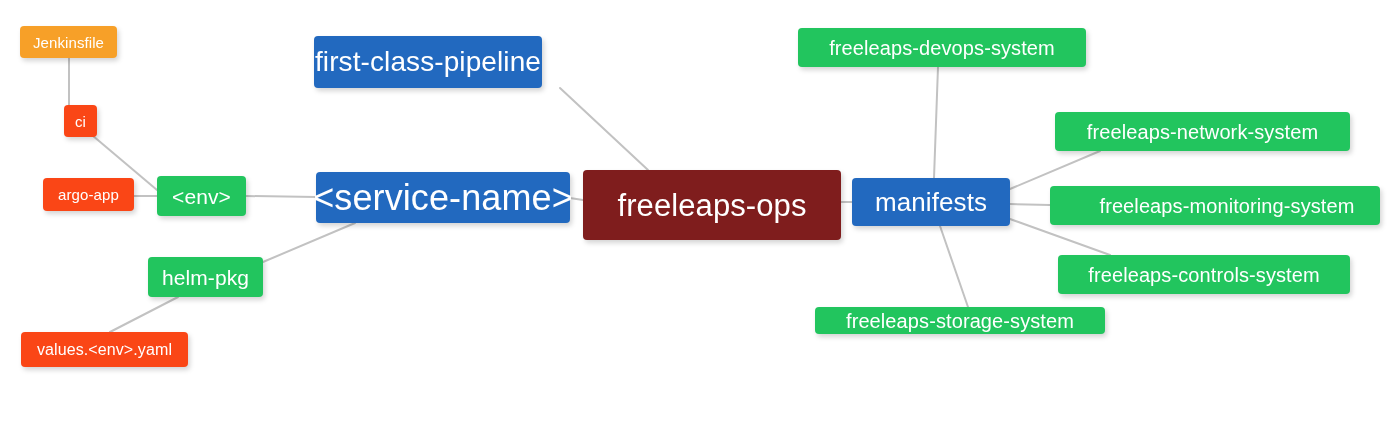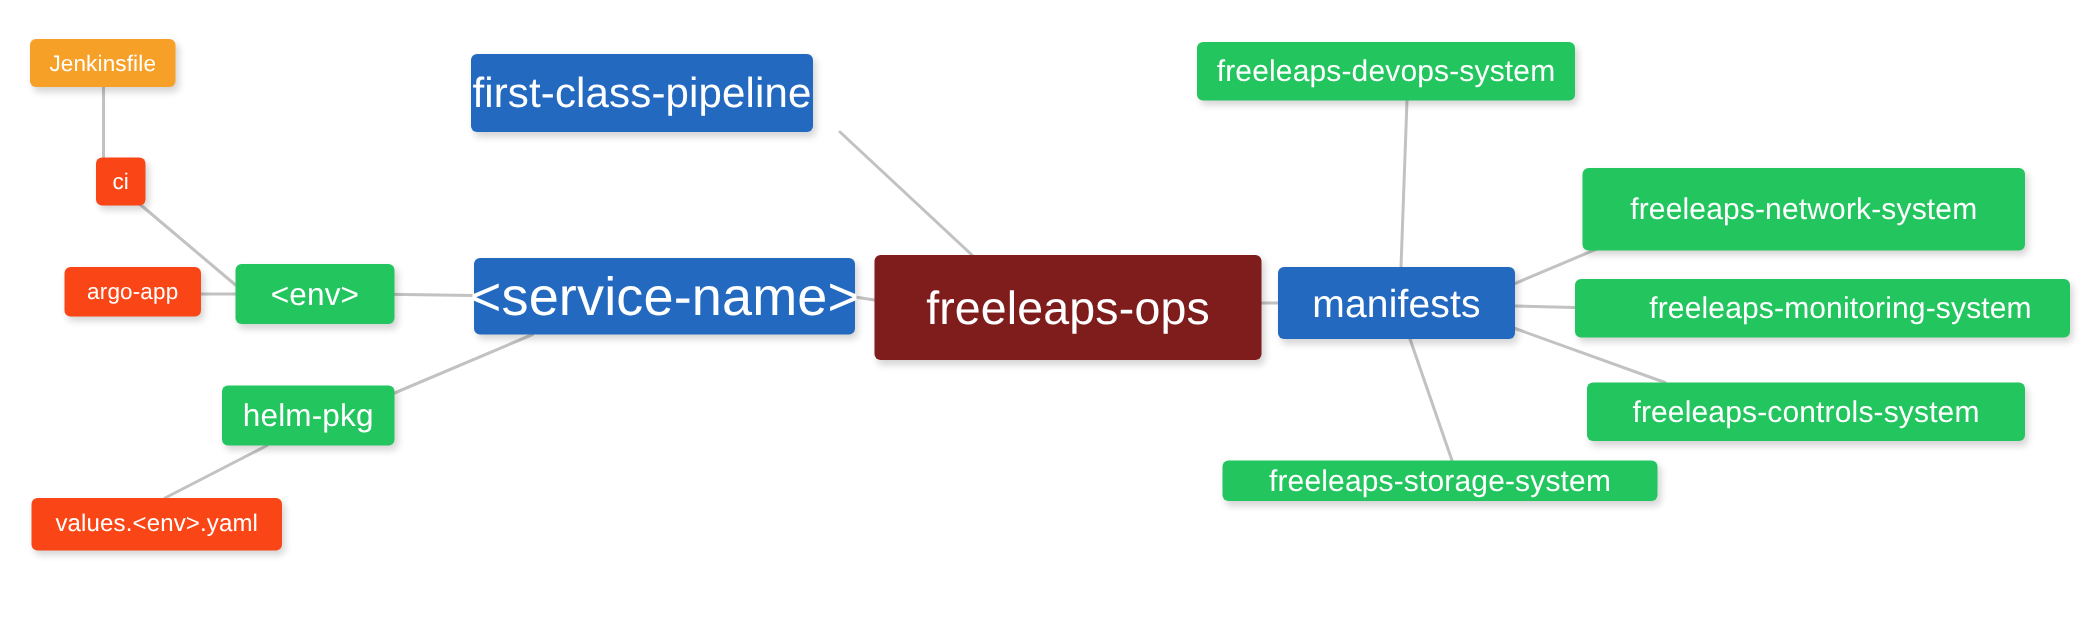--- a/index.html
+++ b/index.html
@@ -55,45 +55,45 @@
   <div id="node-layer">
       <div class="node n-orange" style="left: 20px; top: 26px; width: 97px; height: 32px; font-size: 15px;">
         <span>Jenkinsfile</span>
       </div>
       <div class="node n-red" style="left: 53px; top: 105px; width: 33px; height: 32px; font-size: 15px;">
         <span>ci</span>
       </div>
       <div class="node n-red" style="left: 32px; top: 178px; width: 91px; height: 33px; font-size: 15px;">
         <span>argo-app</span>
       </div>
-      <div class="node n-green" style="left: 157px; top: 176px; width: 106px; height: 40px; font-size: 21px;">
+      <div class="node n-green" style="left: 157px; top: 176px; width: 89px; height: 40px; font-size: 21px;">
         <span>&lt;env&gt;</span>
       </div>
       <div class="node n-green" style="left: 148px; top: 257px; width: 115px; height: 40px; font-size: 21px;">
         <span>helm-pkg</span>
       </div>
       <div class="node n-red" style="left: 10px; top: 332px; width: 167px; height: 35px; font-size: 16px;">
         <span>values.&lt;env&gt;.yaml</span>
       </div>
       <div class="node n-blue" style="left: 314px; top: 36px; width: 228px; height: 52px; font-size: 28px;">
         <span>first-class-pipeline</span>
       </div>
       <div class="node n-blue" style="left: 316px; top: 172px; width: 254px; height: 51px; font-size: 36px;">
         <span>&lt;service-name&gt;</span>
       </div>
       <div class="node n-dark" style="left: 583px; top: 170px; width: 258px; height: 70px; font-size: 31px;">
         <span>freeleaps-ops</span>
       </div>
       <div class="node n-blue" style="left: 852px; top: 178px; width: 158px; height: 48px; font-size: 26px;">
         <span>manifests</span>
       </div>
-      <div class="node n-green" style="left: 798px; top: 28px; width: 252px; height: 39px; font-size: 20px;">
+      <div class="node n-green" style="left: 798px; top: 28px; width: 288px; height: 39px; font-size: 20px;">
         <span>freeleaps-devops-system</span>
       </div>
-      <div class="node n-green" style="left: 1055px; top: 112px; width: 295px; height: 55px; font-size: 20px;">
+      <div class="node n-green" style="left: 1055px; top: 112px; width: 295px; height: 39px; font-size: 20px;">
         <span>freeleaps-network-system</span>
       </div>
       <div class="node n-green" style="left: 1050px; top: 186px; width: 330px; height: 39px; font-size: 20px; padding-left: 24px;">
         <span>freeleaps-monitoring-system</span>
       </div>
       <div class="node n-green" style="left: 1058px; top: 255px; width: 292px; height: 39px; font-size: 20px;">
         <span>freeleaps-controls-system</span>
       </div>
       <div class="node n-green" style="left: 815px; top: 307px; width: 290px; height: 27px; font-size: 20px;">
         <span>freeleaps-storage-system</span>

